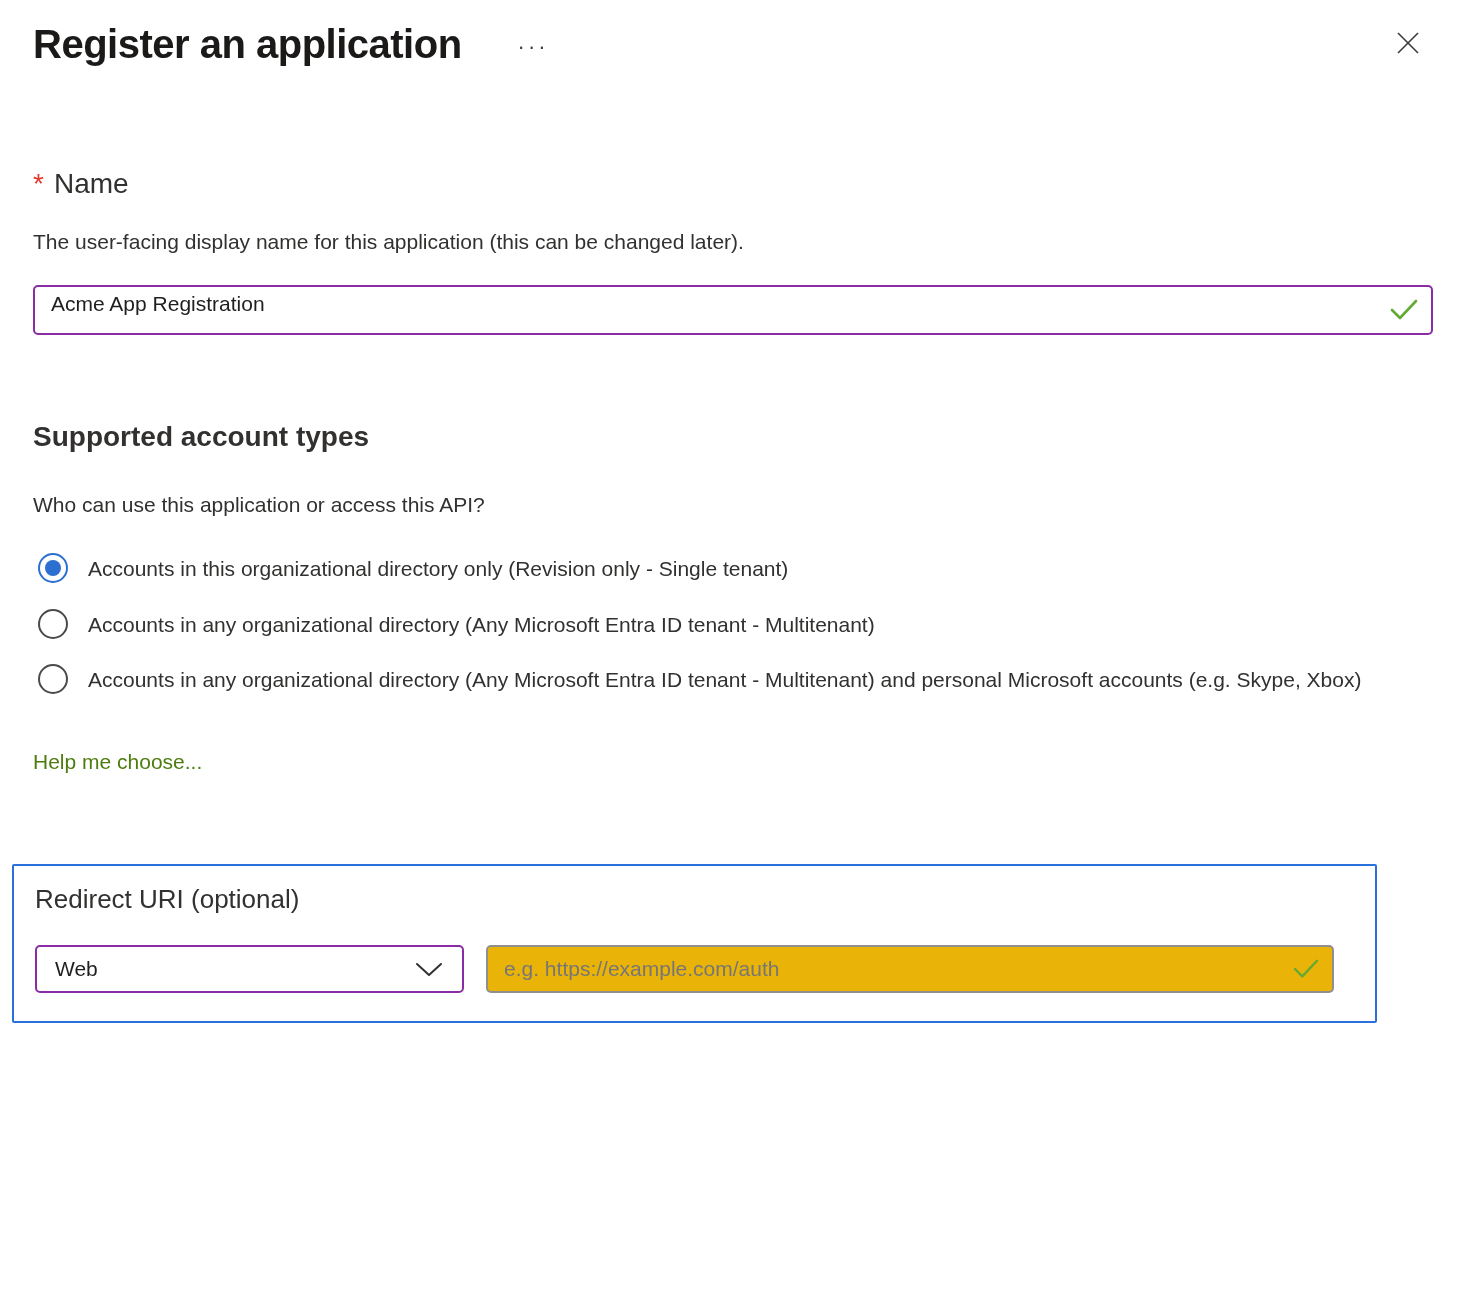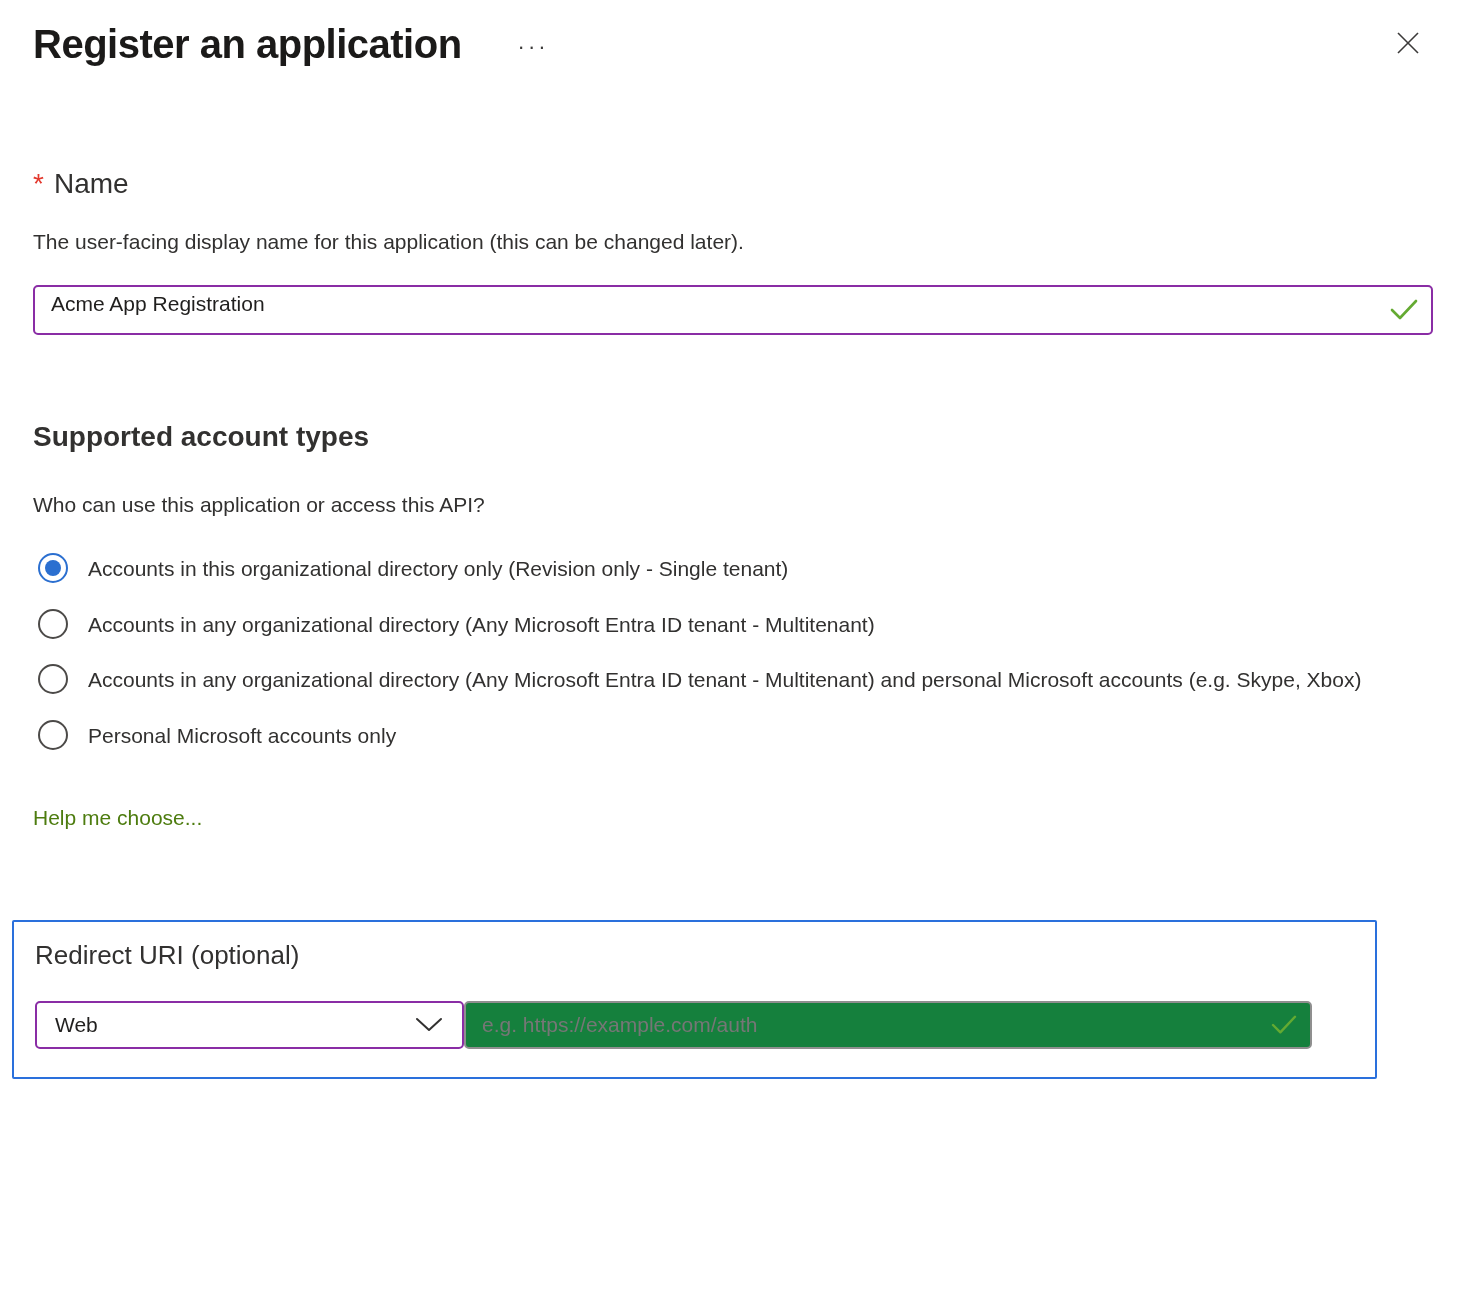--- a/index.html
+++ b/index.html
@@ -88,37 +88,37 @@
     width: 1365px;
     border: 2px solid #2a70dc; border-radius: 2px;
     padding: 18px 22px 28px 21px;
     background: #fff;
   }
   .box-heading { font-size: 26px; color: #323130; }
   .box-desc {
     margin-top: 26px; font-size: 21px; line-height: 1.6;
     color: #323130; max-width: 1330px;
   }
-  .controls-row { margin-top: 30px; display: flex; align-items: center; }
+  .controls-row { margin-top: 30px; display: flex; gap: 22px; align-items: center; }
   .select-box {
     width: 429px; height: 48px;
     border: 2px solid #8a2da5; border-radius: 5px;
     display: flex; align-items: center;
     padding: 0 18px; cursor: pointer; background: #fff;
   }
   .select-value { font-size: 21px; color: #201f1e; }
   .select-box .chevron { margin-left: auto; line-height: 0; }
   .uri-input-wrap { position: relative; width: 848px; }
   .uri-input {
     width: 100%; height: 48px;
     border: 2px solid #8f8f8f; border-radius: 5px;
     padding: 0 52px 0 16px;
     font-size: 21px; color: #201f1e;
     font-family: "Liberation Sans", sans-serif;
-    outline: none; background: #15803d;
+    outline: none; background: #eab308;
   }
   .uri-input::placeholder { color: #767676; opacity: 1; }
 
   
   .footer-text {
     margin-top: 14px; font-size: 21px; line-height: 1.7; color: #323130;
     max-width: 1405px;
   }
   .footer-link { color: #3279d8; text-decoration: none; cursor: pointer; }
 </style>
@@ -165,24 +165,20 @@
       <span class="radio-circle"></span>
       <span class="radio-label">Accounts in this organizational directory only (Revision only - Single tenant)</span>
     </div>
     <div class="radio-item">
       <span class="radio-circle"></span>
       <span class="radio-label">Accounts in any organizational directory (Any Microsoft Entra ID tenant - Multitenant)</span>
     </div>
     <div class="radio-item">
       <span class="radio-circle"></span>
       <span class="radio-label">Accounts in any organizational directory (Any Microsoft Entra ID tenant - Multitenant) and personal Microsoft accounts (e.g. Skype, Xbox)</span>
-    </div>
-    <div class="radio-item">
-      <span class="radio-circle"></span>
-      <span class="radio-label">Personal Microsoft accounts only</span>
     </div>
   </div>
 
   <a class="help-link">Help me choose...</a>
 
   
   <div class="redirect-box">
     <div class="box-heading">Redirect URI (optional)</div>
     <div class="controls-row">
       <div class="select-box">

